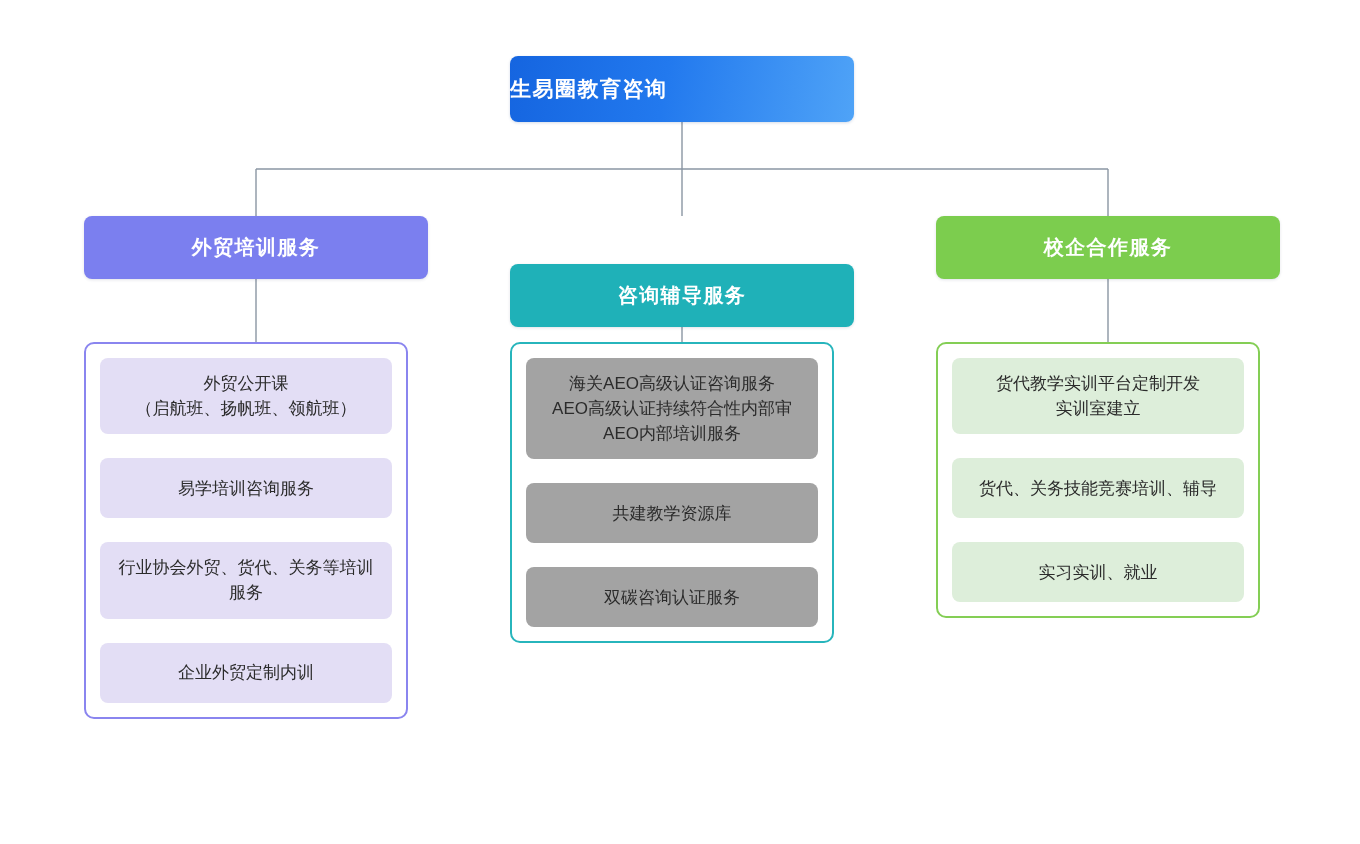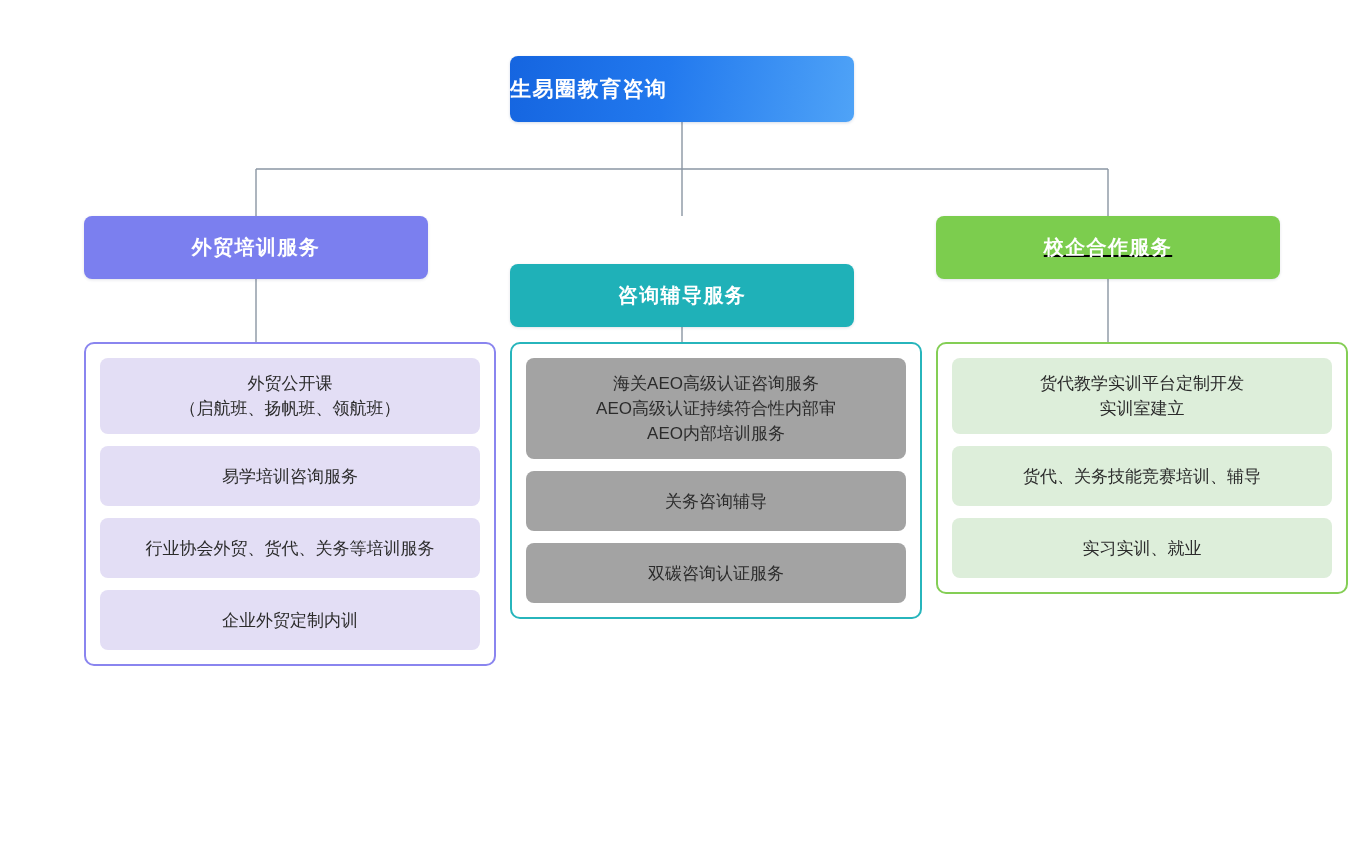--- a/index.html
+++ b/index.html
@@ -69,28 +69,28 @@
     color: #ffffff;
     font-size: 20px;
     font-weight: bold;
     letter-spacing: 1.4px;
   }
 
   .branch-body {
     position: absolute;
     top: 126px;
     left: 0;
-    width: 412px;
+    width: 324px;
     border-radius: 10px;
     border: 2px solid #84cc16;
     background: #ffffff;
     padding: 14px 14px;
     display: flex;
     flex-direction: column;
-    gap: 12px;
+    gap: 24px;
   }
 
   .leaf {
     border-radius: 8px;
     min-height: 60px;
     padding: 13px 14px;
     display: flex;
     align-items: center;
     justify-content: center;
     text-align: center;
@@ -102,21 +102,21 @@
 
   
   .c0 .branch-header { background: #7B7FEF; }
   .c0 .branch-body   { border-color: #8A85EF; }
   .c0 .leaf          { background: #E3DEF5; }
 
   .c1 .branch-header { background: #1FB1B8; margin-top: 48px; }
   .c1 .branch-body   { border-color: #27B5BC; }
   .c1 .leaf          { background: #a3a3a3; }
 
-  .c2 .branch-header { background: #7CCD4E; text-decoration: underline; }
+  .c2 .branch-header { background: #7CCD4E; }
   .c2 .branch-body   { border-color: #84CE55; border-radius: 10px; }
   .c2 .leaf          { background: #DDEEDA; }
 </style>
 </head>
 <body>
 
 <div class="chart-root">
 
   <svg class="connectors" width="1360" height="844" viewBox="0 0 1360 844">
 
@@ -151,21 +151,21 @@
   </div>
 
   <div class="branch branch-col-1 c1">
     <div class="branch-header">
       <span class="branch-title">咨询辅导服务</span>
     </div>
     <div class="branch-body">
       <div class="leaf">海关AEO高级认证咨询服务
 AEO高级认证持续符合性内部审
 AEO内部培训服务</div>
-      <div class="leaf">关务咨询辅导</div>
+      <div class="leaf">共建教学资源库</div>
       <div class="leaf">双碳咨询认证服务</div>
     </div>
   </div>
 
   <div class="branch branch-col-2 c2">
     <div class="branch-header">
       <span class="branch-title">校企合作服务</span>
     </div>
     <div class="branch-body">
       <div class="leaf">货代教学实训平台定制开发

